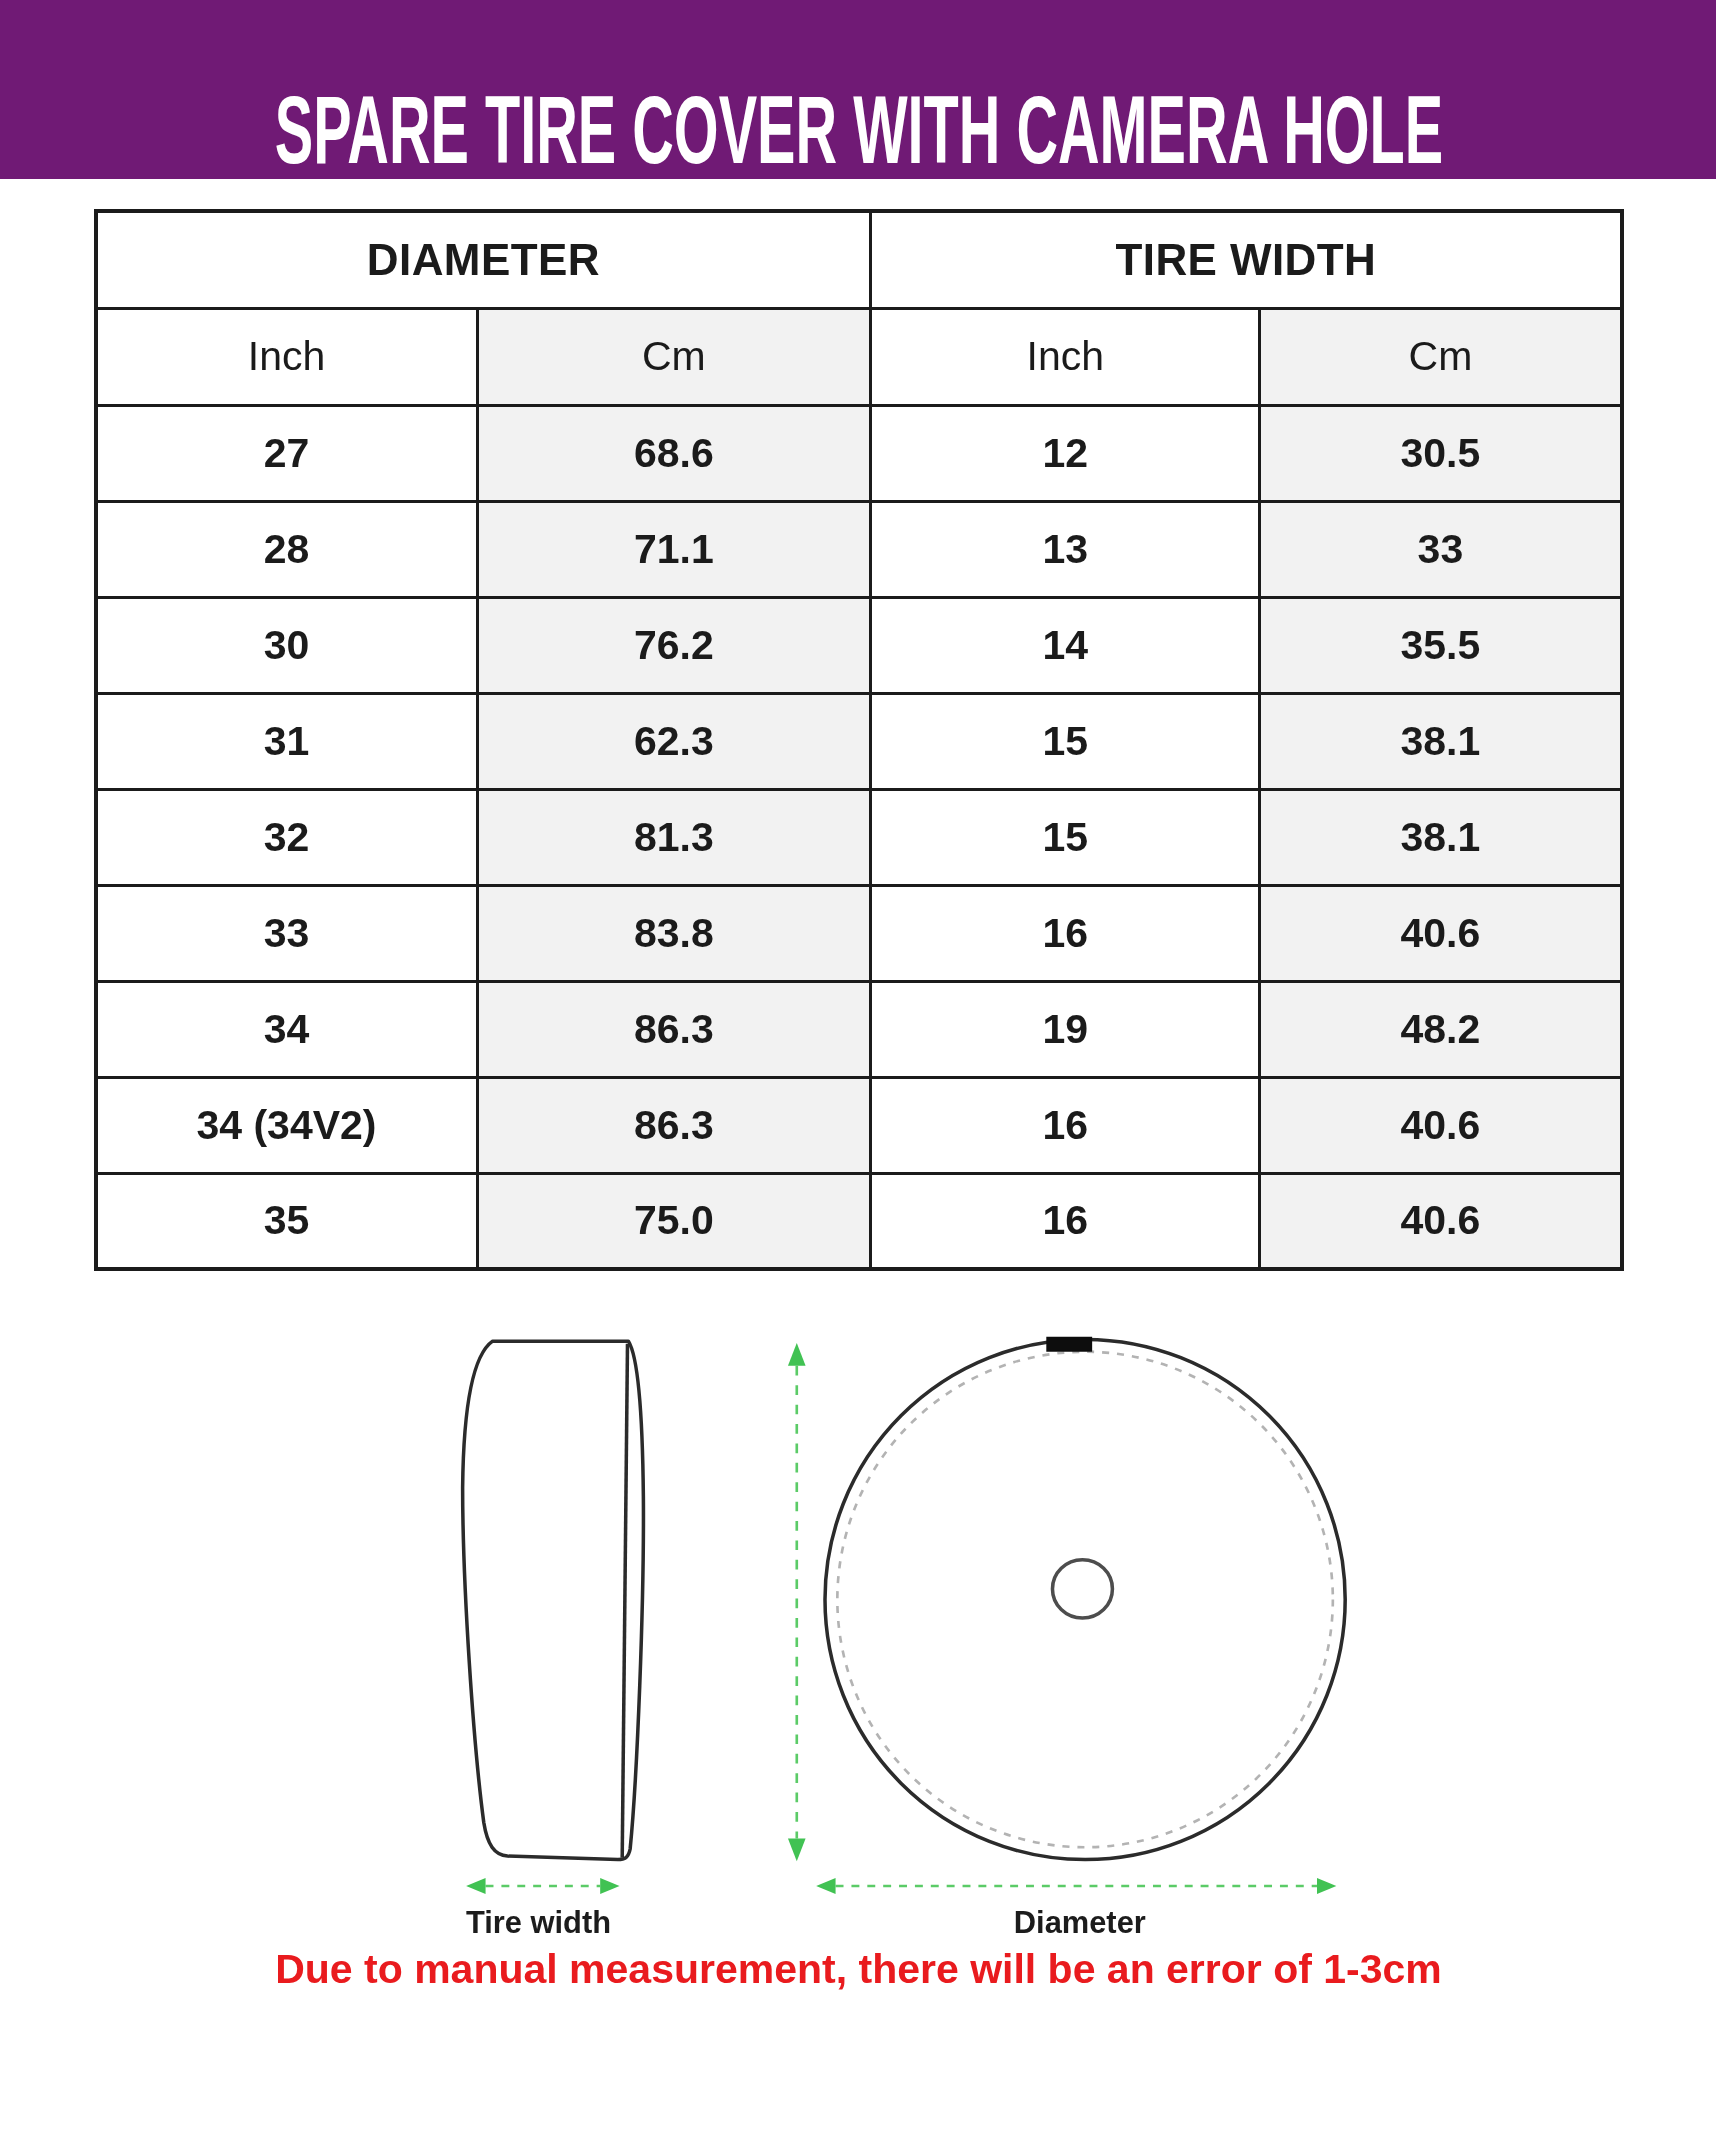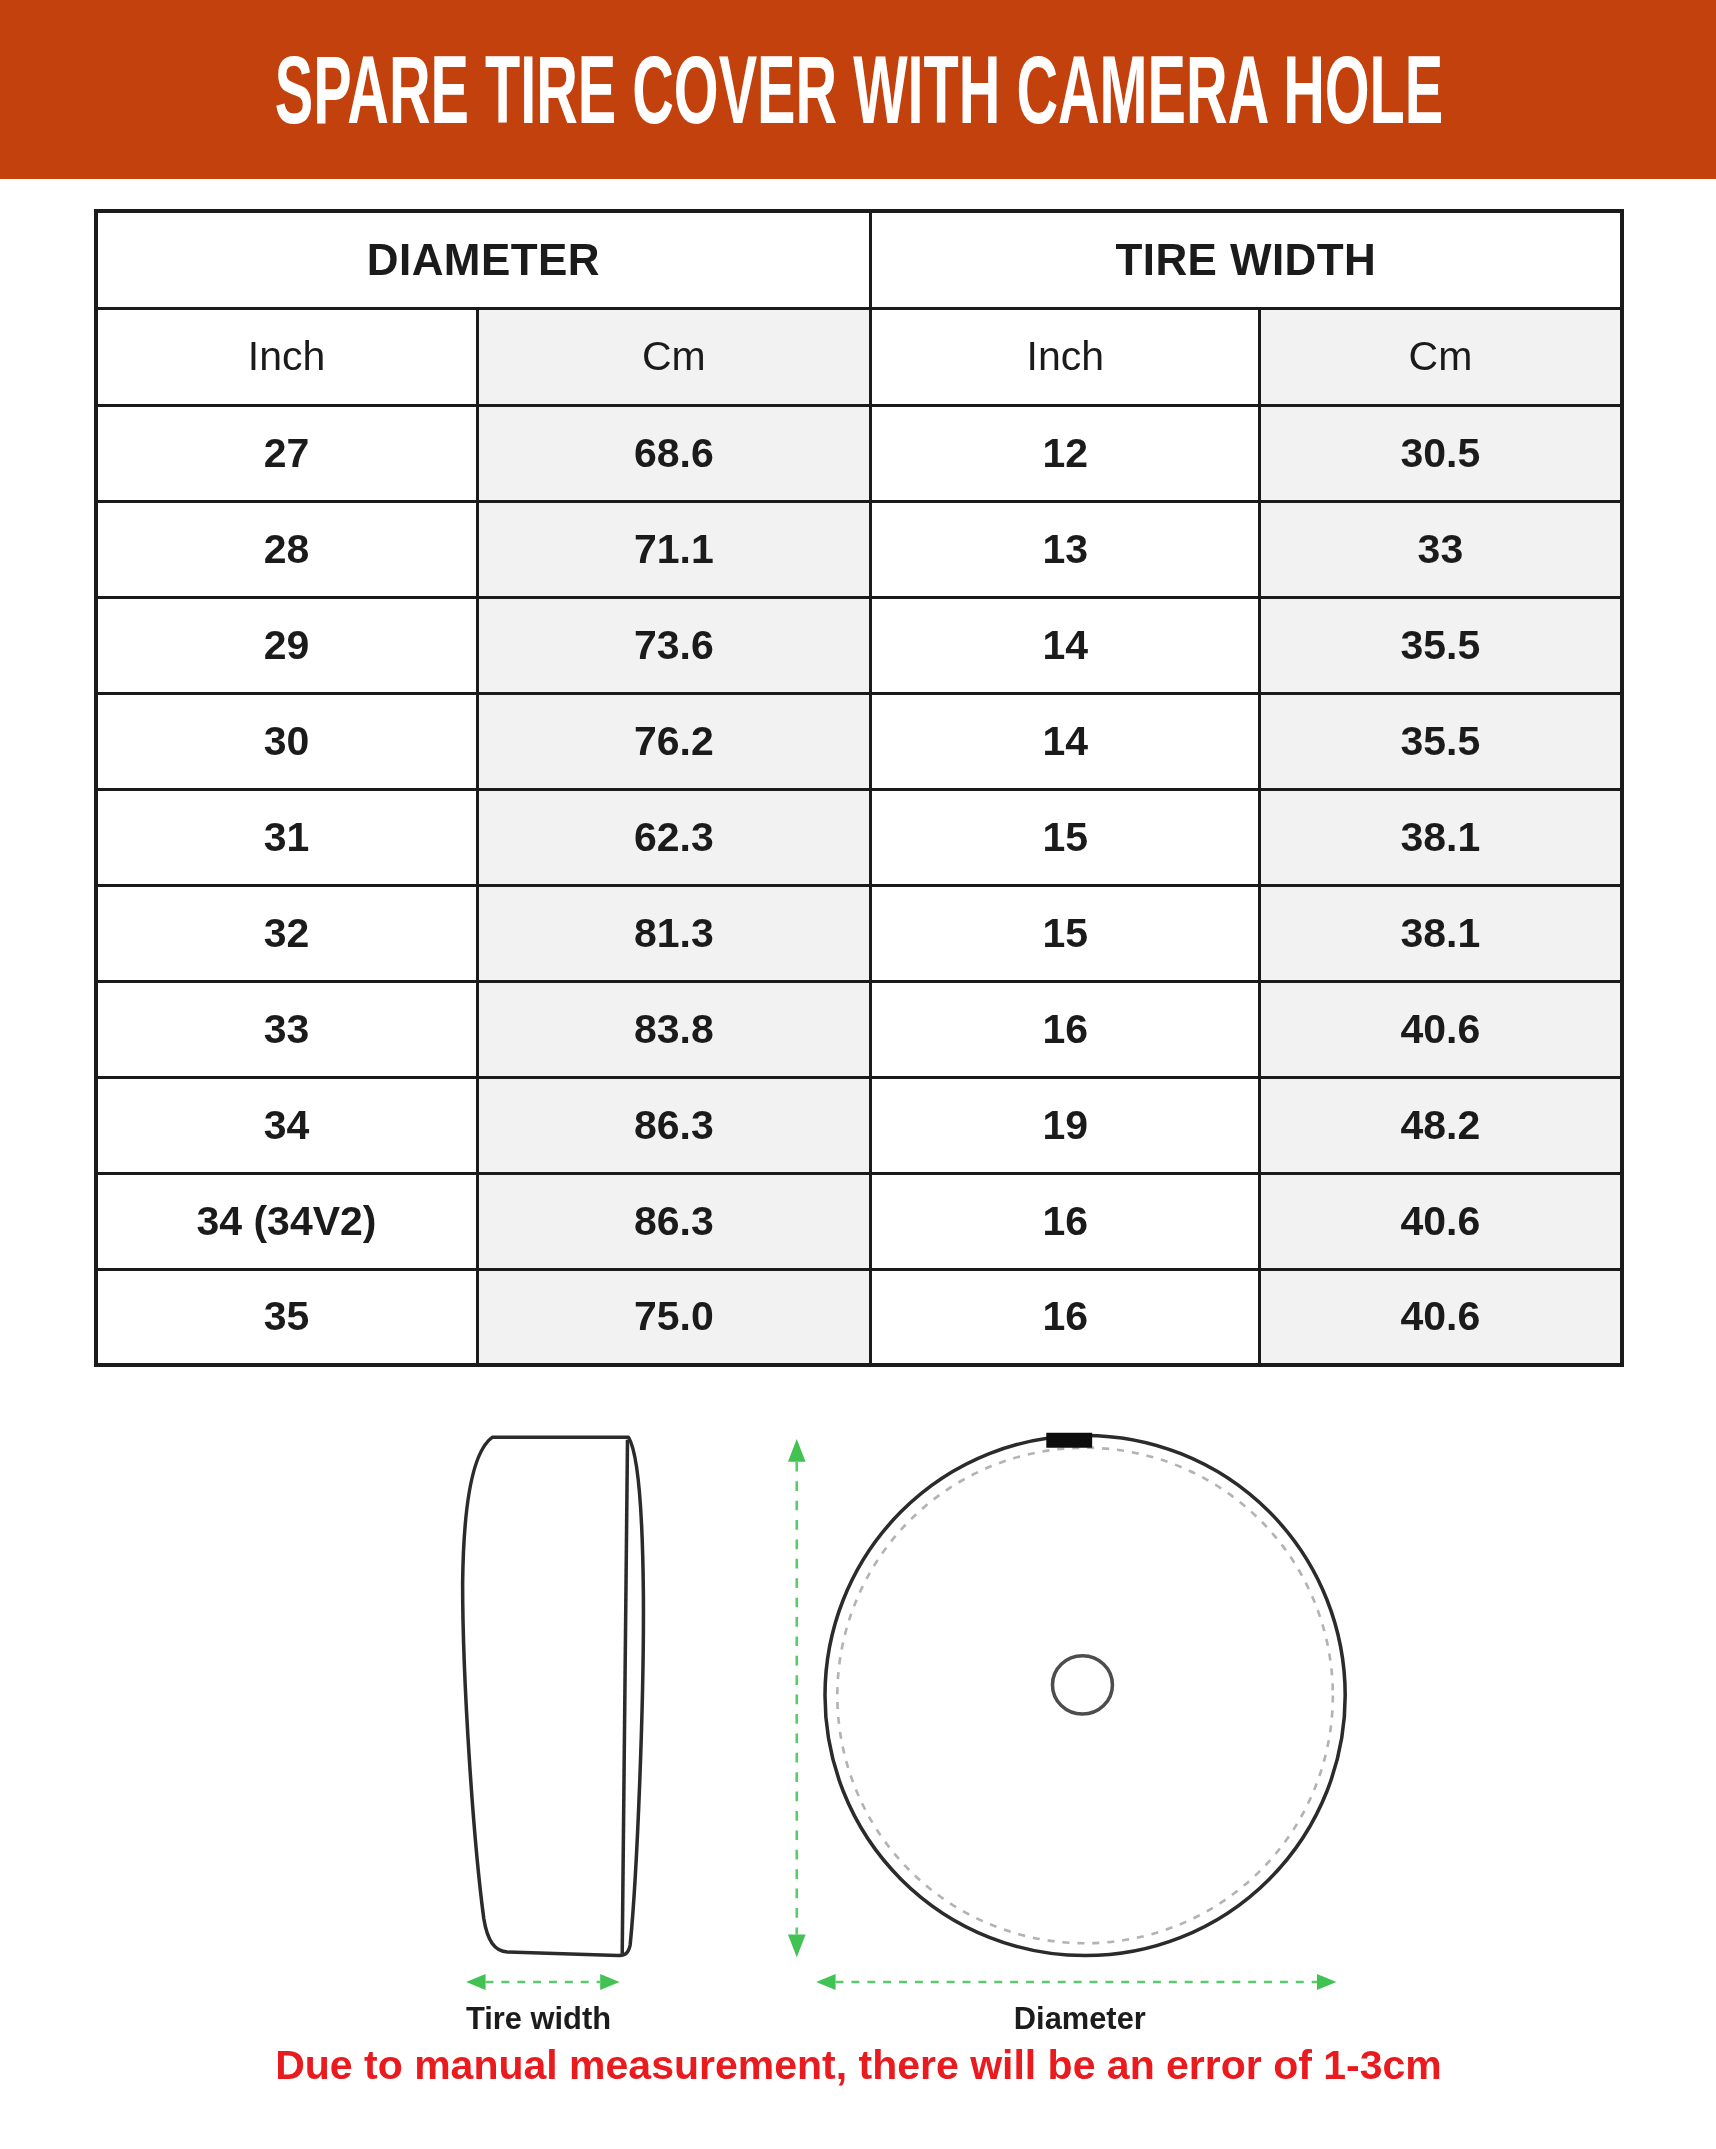--- a/index.html
+++ b/index.html
@@ -2,23 +2,23 @@
 <html style="font-size:14px"><head>
 <meta charset="utf-8">
 <style>
   * { margin: 0; padding: 0; box-sizing: border-box; }
   html, body { width: 1717px; height: 2149px; background: #ffffff; overflow: hidden; }
   body { font-family: "Liberation Sans", sans-serif; color: #1b1b1b; }
 
   
   .banner {
     height: 179px;
-    background: #c2410c;
+    background: #701a75;
     display: flex;
-    align-items: center;
+    align-items: flex-end;
     justify-content: center;
   }
   .banner-title {
     color: #ffffff;
     font-size: 86px;
     font-weight: 800;
     white-space: nowrap;
     letter-spacing: 0px;
     transform: scale(0.67, 1.12);
     transform-origin: center center;
@@ -109,26 +109,20 @@
     <td class="inch">12</td>
     <td class="cm">30.5</td>
   </tr>
         <tr>
     <td class="inch">28</td>
     <td class="cm">71.1</td>
     <td class="inch">13</td>
     <td class="cm">33</td>
   </tr>
         <tr>
-    <td class="inch">29</td>
-    <td class="cm">73.6</td>
-    <td class="inch">14</td>
-    <td class="cm">35.5</td>
-  </tr>
-        <tr>
     <td class="inch">30</td>
     <td class="cm">76.2</td>
     <td class="inch">14</td>
     <td class="cm">35.5</td>
   </tr>
         <tr>
     <td class="inch">31</td>
     <td class="cm">62.3</td>
     <td class="inch">15</td>
     <td class="cm">38.1</td>

